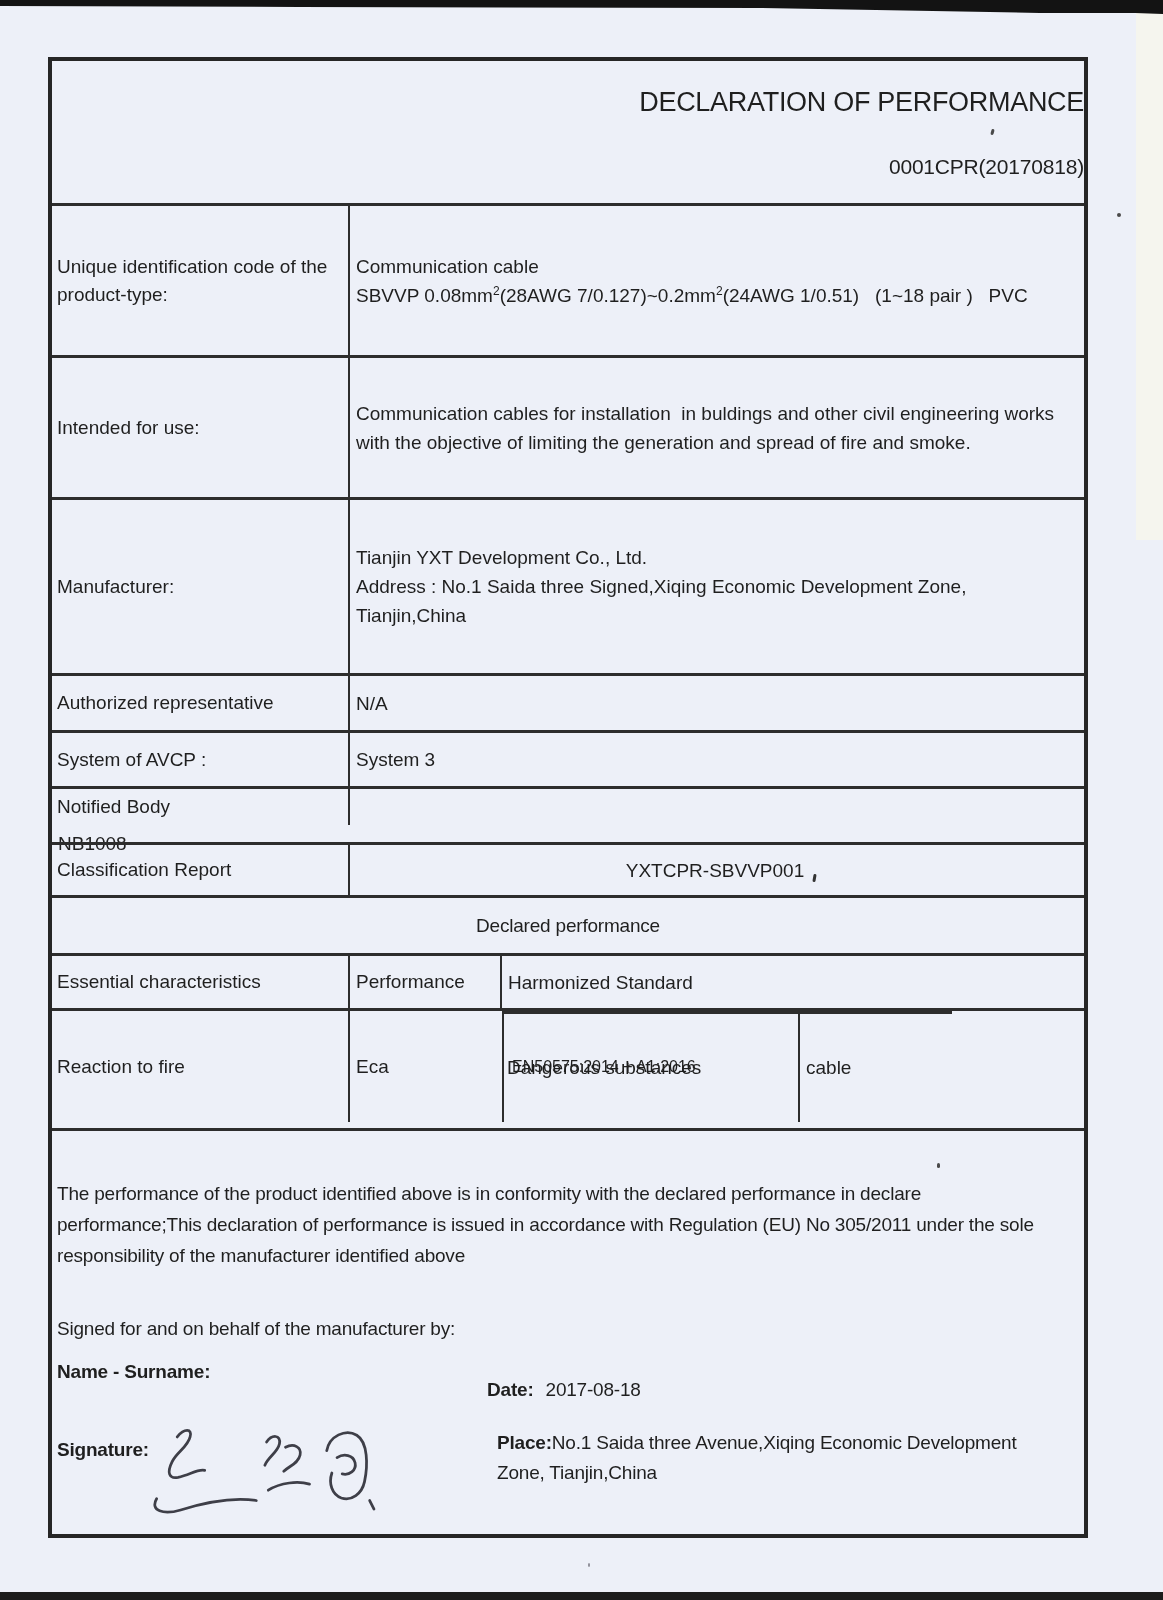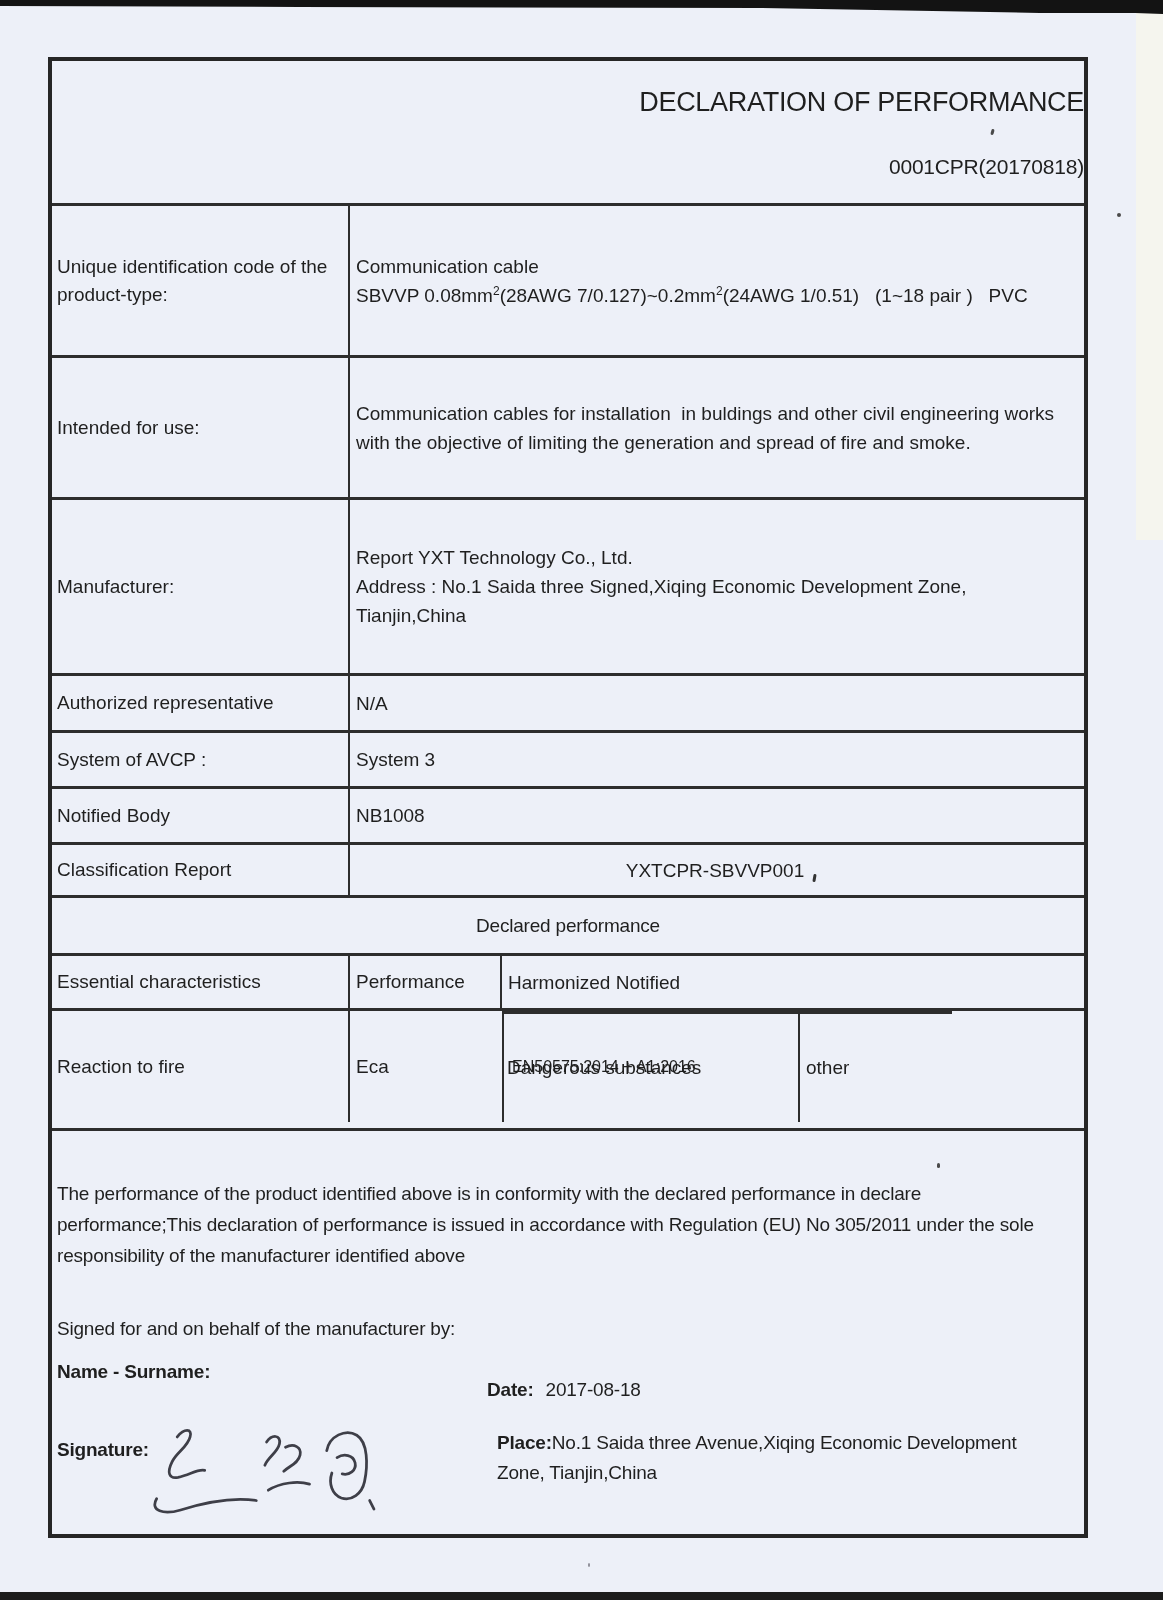--- a/index.html
+++ b/index.html
@@ -111,65 +111,65 @@
   <div class="row" style="height:142px;">
     <div class="cell-label">Intended for use:</div>
     <div class="cell-value">
       <div class="prewrap" style="width:730px;">Communication cables for installation  in buldings and other civil engineering works with the objective of limiting the generation and spread of fire and smoke.</div>
     </div>
   </div>
 
   <div class="row" style="height:176px;">
     <div class="cell-label">Manufacturer:</div>
     <div class="cell-value">
-      <div>Report YXT Technology Co., Ltd.</div>
+      <div>Tianjin YXT Development Co., Ltd.</div>
       <div>Address : No.1 Saida three Signed,Xiqing Economic Development Zone,</div>
       <div>Tianjin,China</div>
     </div>
   </div>
 
   <div class="row" style="height:57px;">
     <div class="cell-label">Authorized representative</div>
     <div class="cell-value">N/A</div>
   </div>
 
   <div class="row" style="height:56px;">
     <div class="cell-label">System of AVCP :</div>
     <div class="cell-value">System 3</div>
   </div>
 
-  <div class="row" style="height:56px;">
+  <div class="row" style="height:56px;flex-direction:column;">
     <div class="cell-label">Notified Body</div>
     <div class="cell-value">NB1008</div>
   </div>
 
   <div class="row" style="height:53px;">
     <div class="cell-label">Classification Report</div>
     <div class="cell-value center">YXTCPR-SBVVP001</div>
   </div>
 
   <div class="row dp-title-row" style="height:58px;">
     <div class="txt">Declared performance</div>
   </div>
 
   <div class="row" style="height:55px;">
     <div class="cell-label">Essential characteristics</div>
     <div class="cell-mid">Performance</div>
-    <div class="cell-value">Harmonized Notified</div>
+    <div class="cell-value">Harmonized Standard</div>
   </div>
 
   <div class="row" style="height:114px;">
     <div class="perf-left">
       <div class="perf-subrow">
         <div class="cell-label">Reaction to fire</div>
         <div class="cell-mid" style="border-right:none;">Eca</div>
       </div>
       <div class="perf-subrow">
         <div class="cell-label">Dangerous substances</div>
-        <div class="cell-mid" style="border-right:none;">other</div>
+        <div class="cell-mid" style="border-right:none;">cable</div>
       </div>
     </div>
     <div class="perf-merged">EN50575:2014 + A1:2016</div>
   </div>
 
   <div class="bottom-cell">
     <div class="para txt">The performance of the product identified above is in conformity with the declared performance in declare performance;This declaration of performance is issued in accordance with Regulation (EU) No 305/2011 under the sole responsibility of the manufacturer identified above</div>
     <div class="signed-line txt">Signed for and on behalf of the manufacturer by:</div>
     <div class="name-line txt">Name - Surname:</div>
     <div class="date-line txt"><b>Date:</b><span>2017-08-18</span></div>

